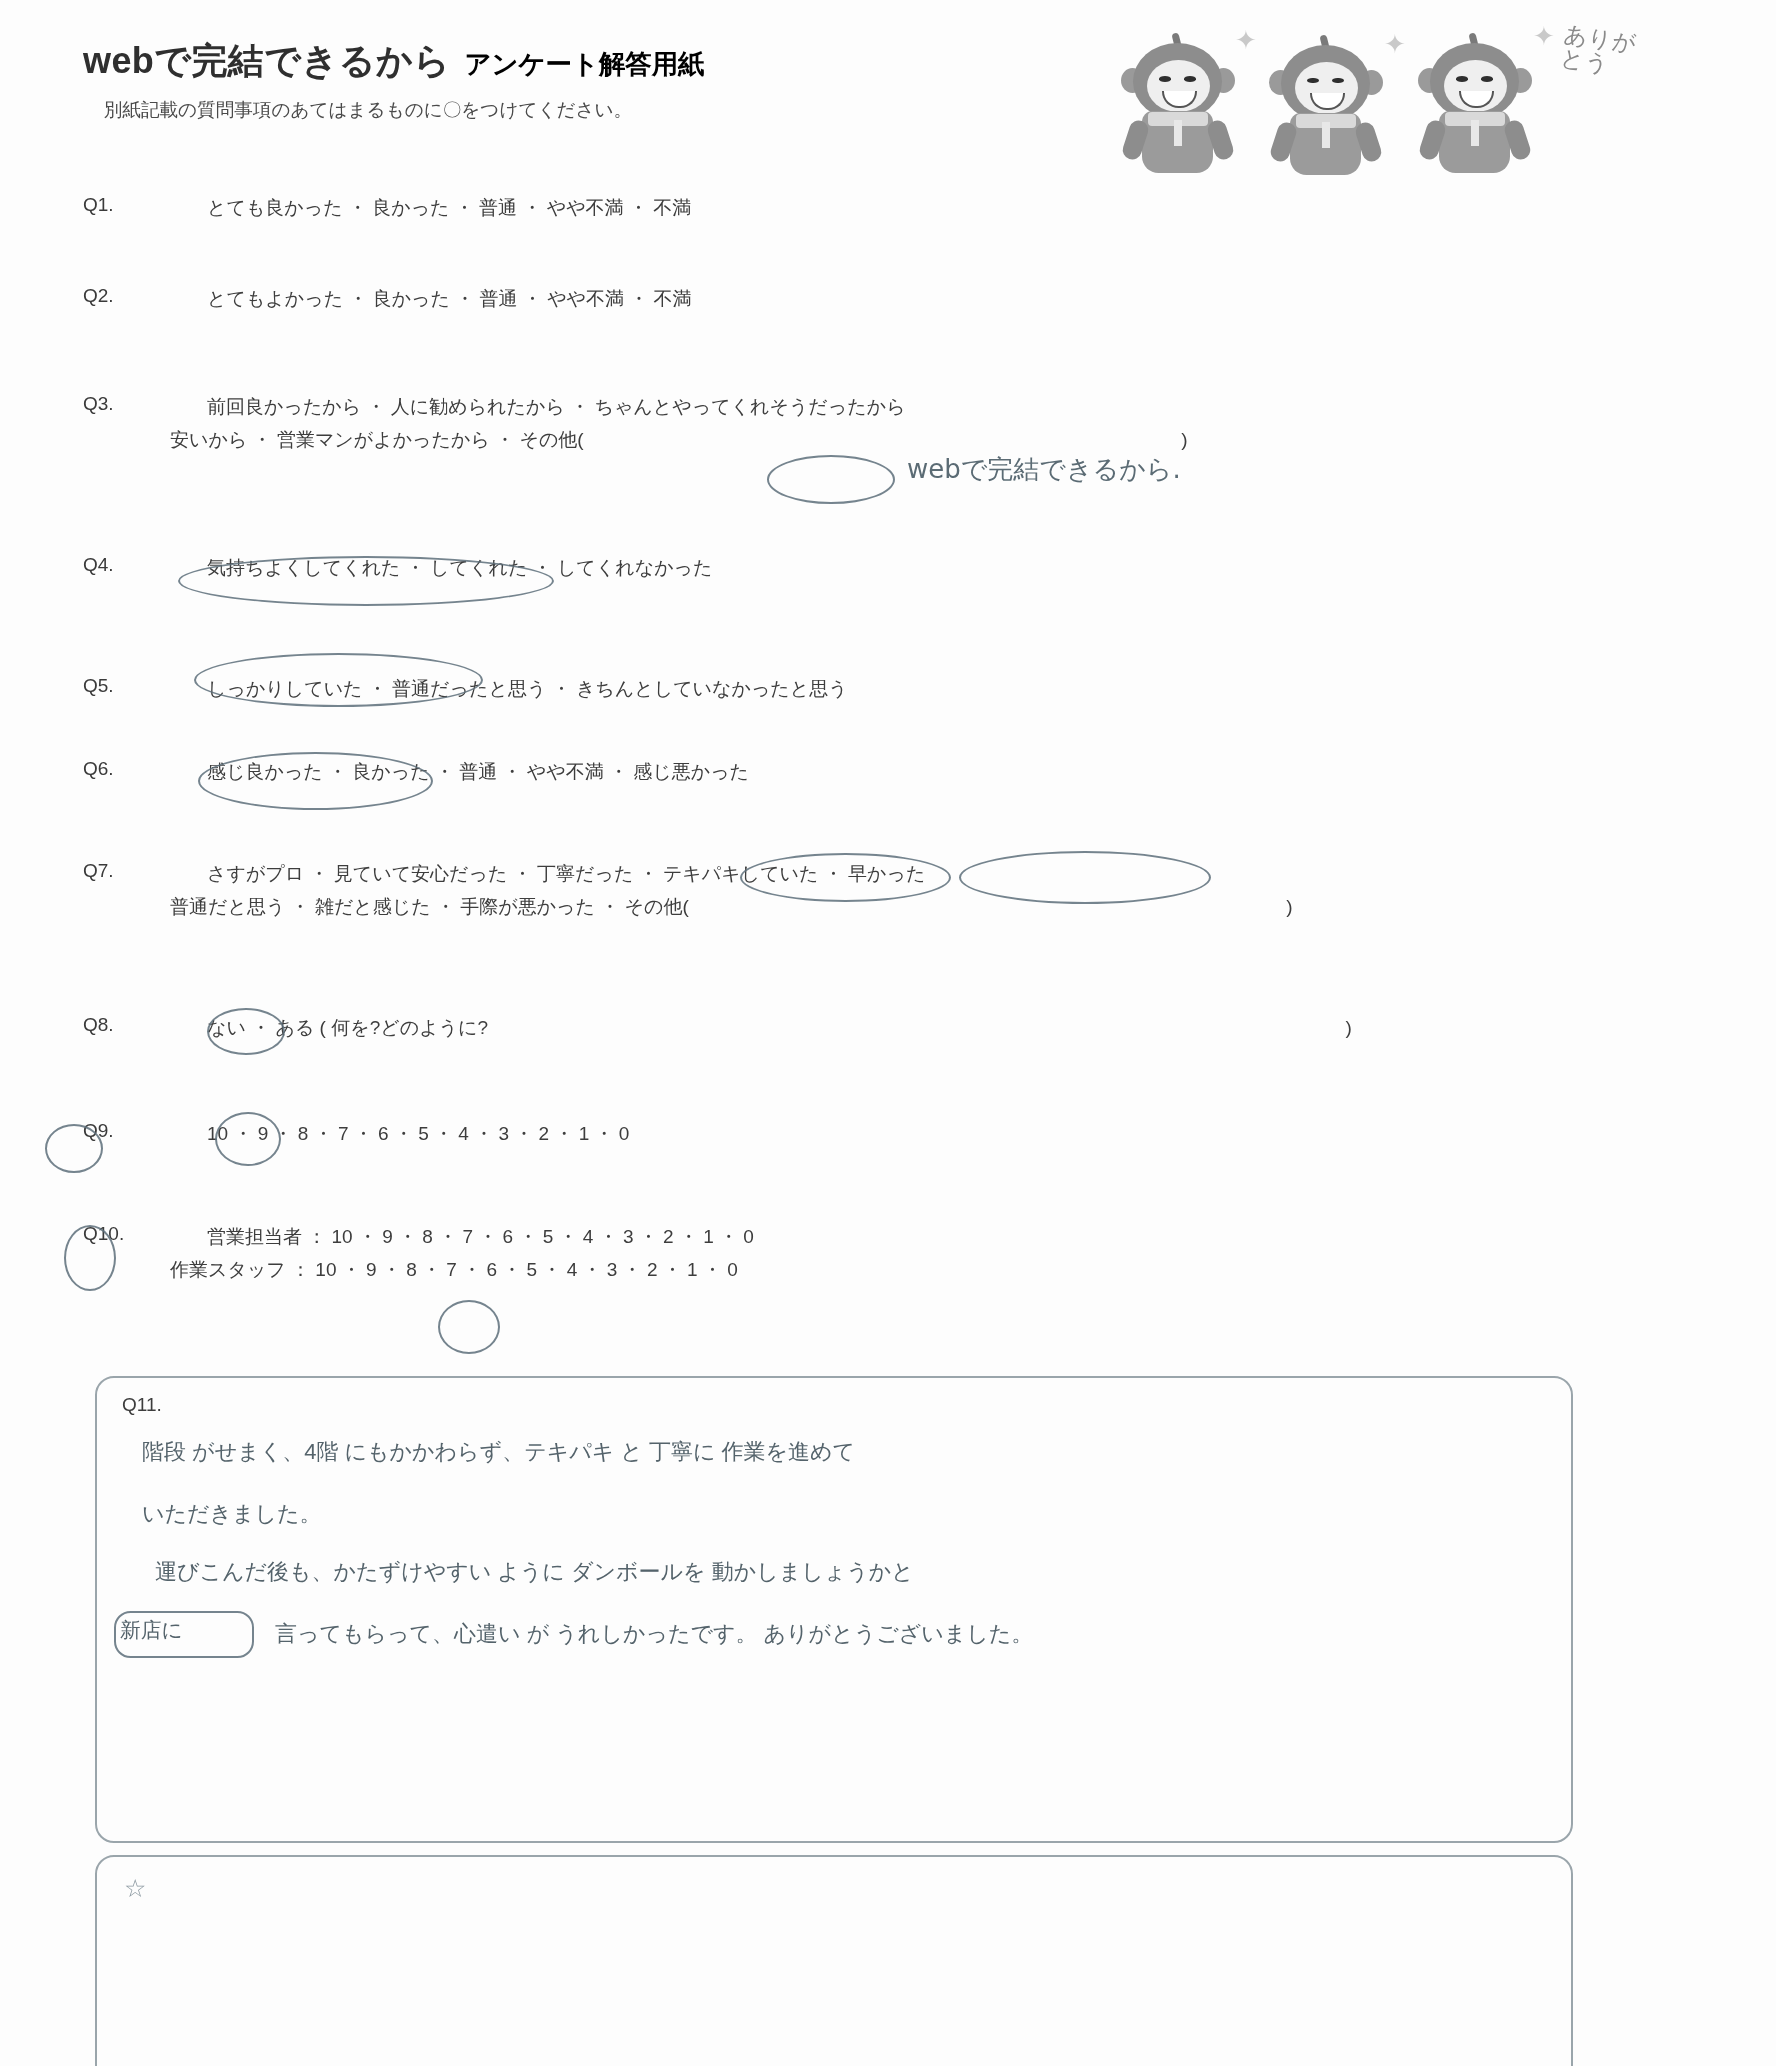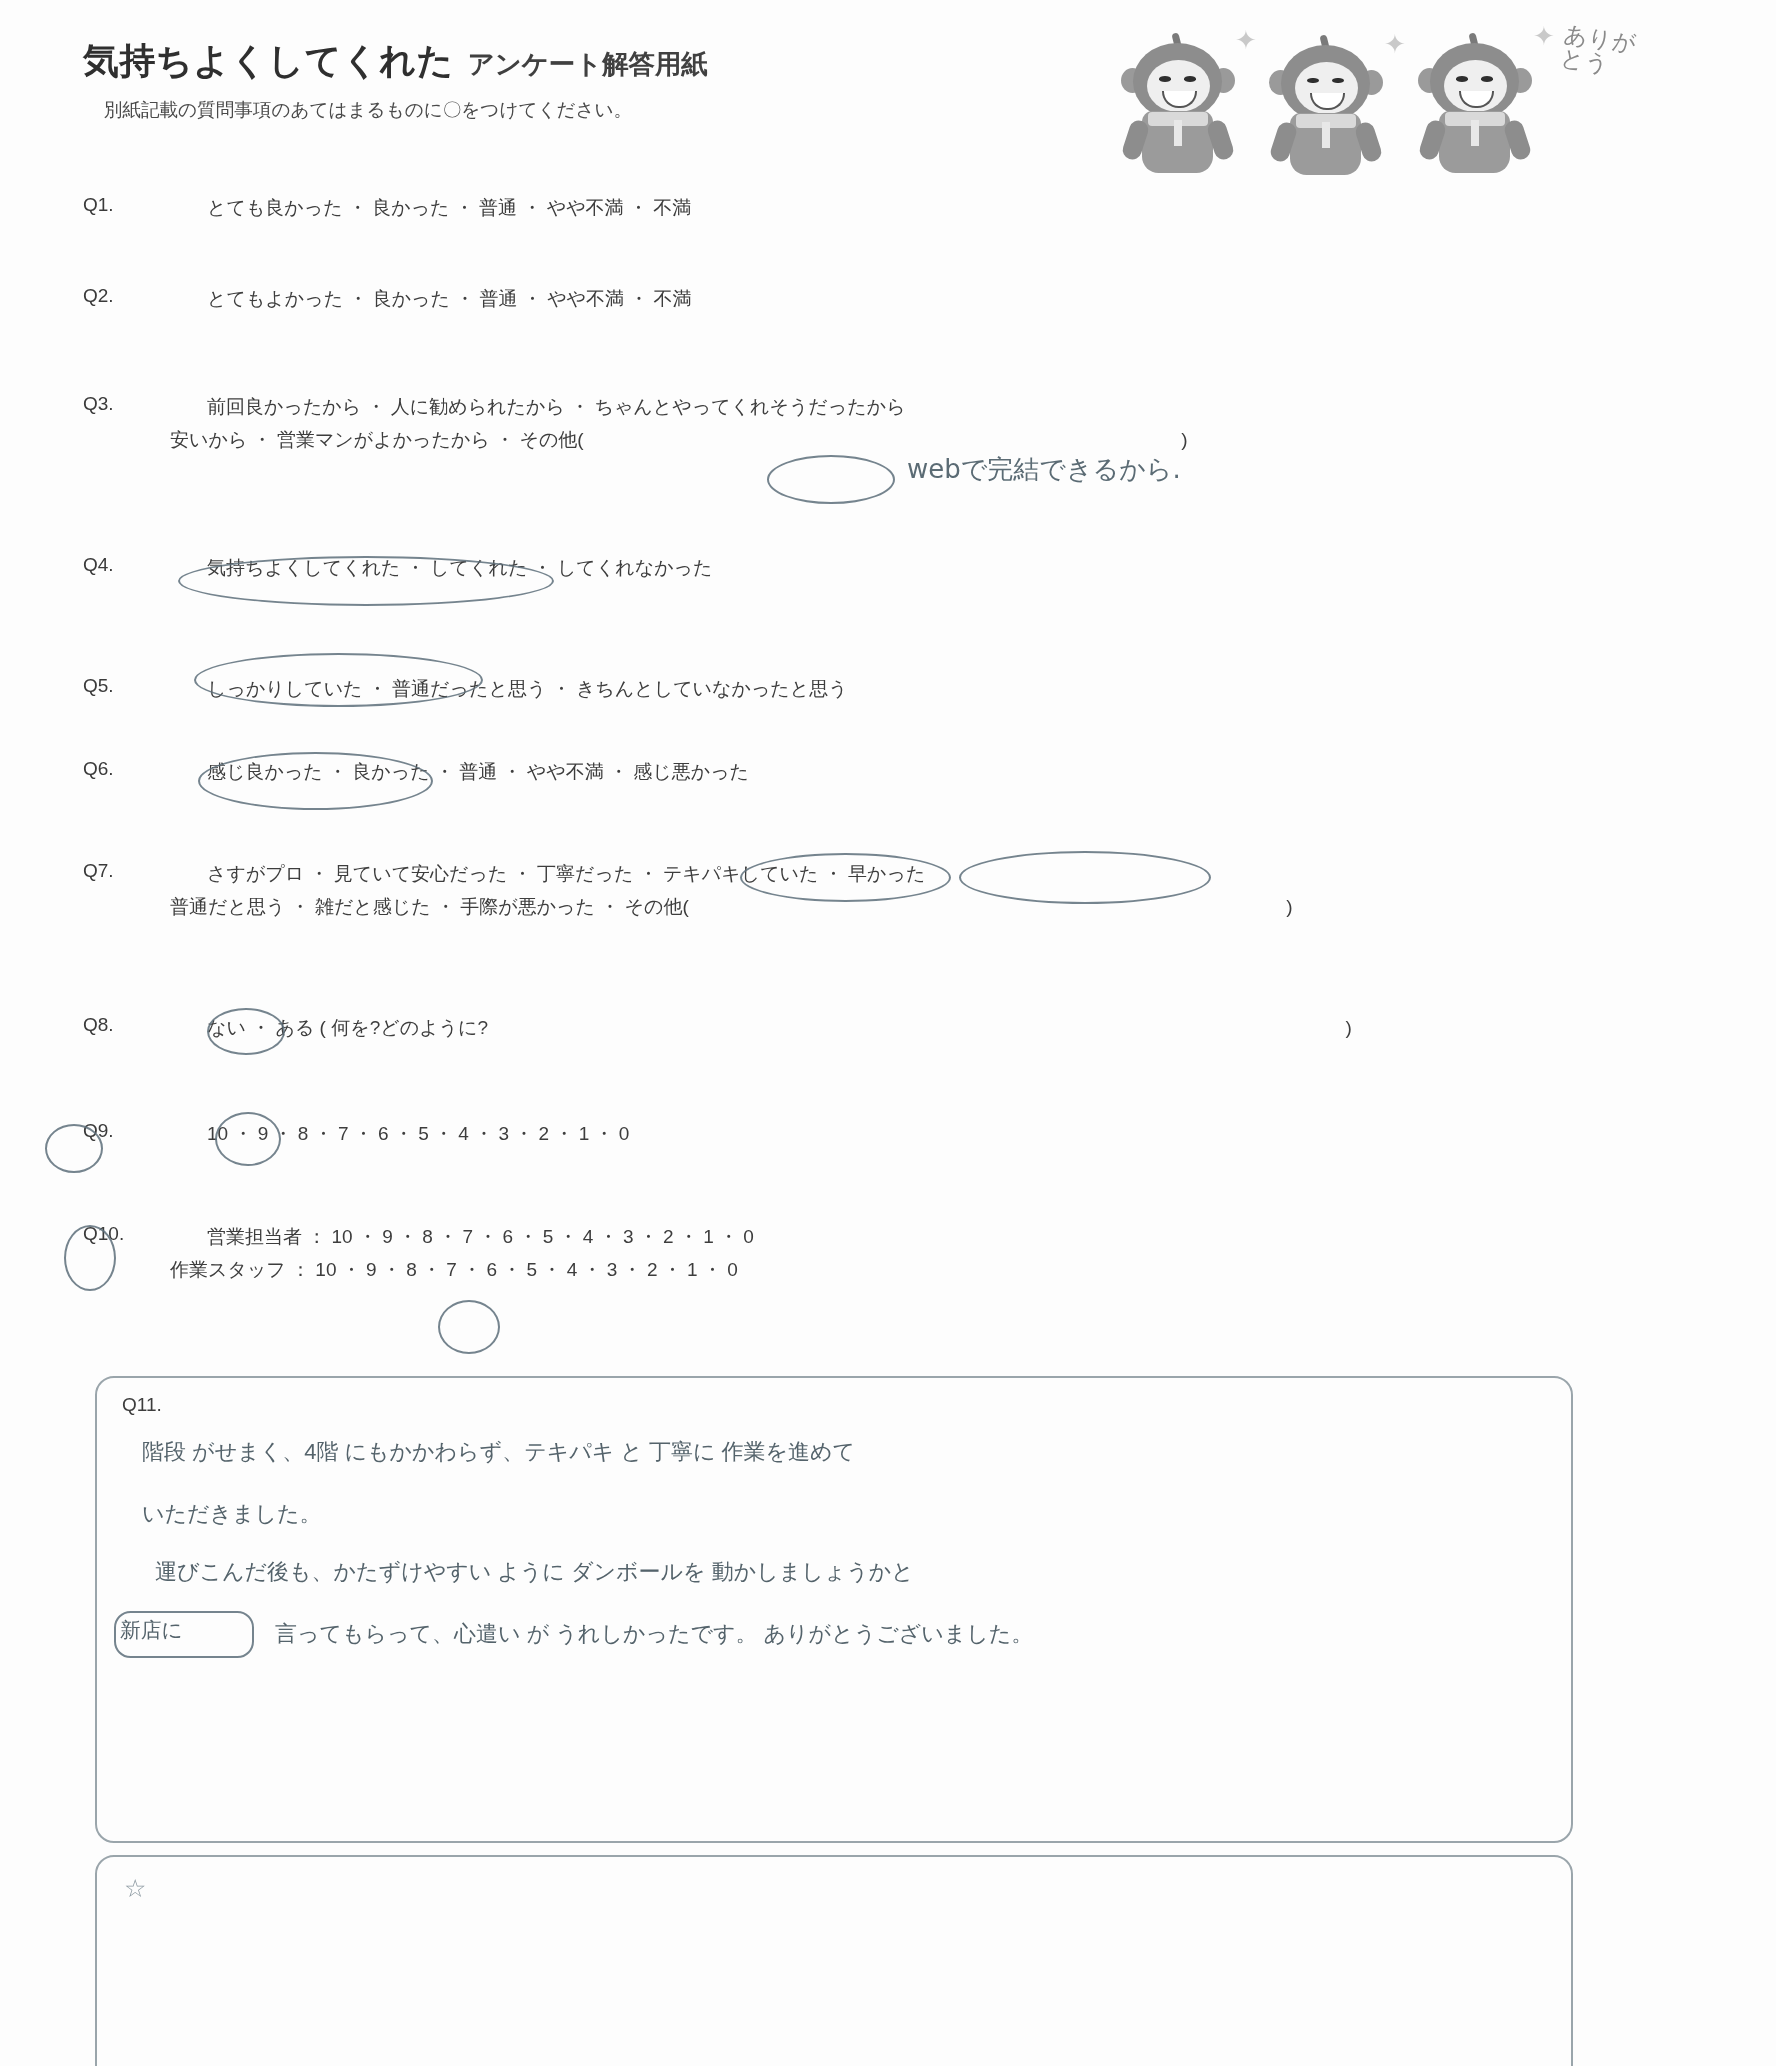--- a/index.html
+++ b/index.html
@@ -33,21 +33,21 @@
   }
   .brand {
     font-size: 36px;
     font-weight: bold;
     letter-spacing: 0.4px;
     color: #2f2f2f;
   }
   .form-title {
     font-size: 26.4px;
     font-weight: bold;
-    color: #404040;
+    color: #000000;
   }
   .subtitle {
     margin-top: 10.7px;
     margin-left: 20.7px;
     font-size: 18.6px;
     color: #4a4a4a;
   }
 
   
   .mascots {
@@ -261,21 +261,21 @@
     opacity: .92;
   }
 </style>
 </head>
 <body>
 
 <div class="page">
 
   <div class="header">
     <div class="brand-line">
-      <div class="brand">気持ちよくしてくれた</div>
+      <div class="brand">webで完結できるから</div>
       <div class="form-title">アンケート解答用紙</div>
     </div>
     <div class="subtitle">別紙記載の質問事項のあてはまるものに〇をつけてください。</div>
   </div>
 
   <div class="mascots">
     <div class="monkey m1">
       <div class="tuft"></div>
         <div class="ear l"></div>
         <div class="ear r"></div>

